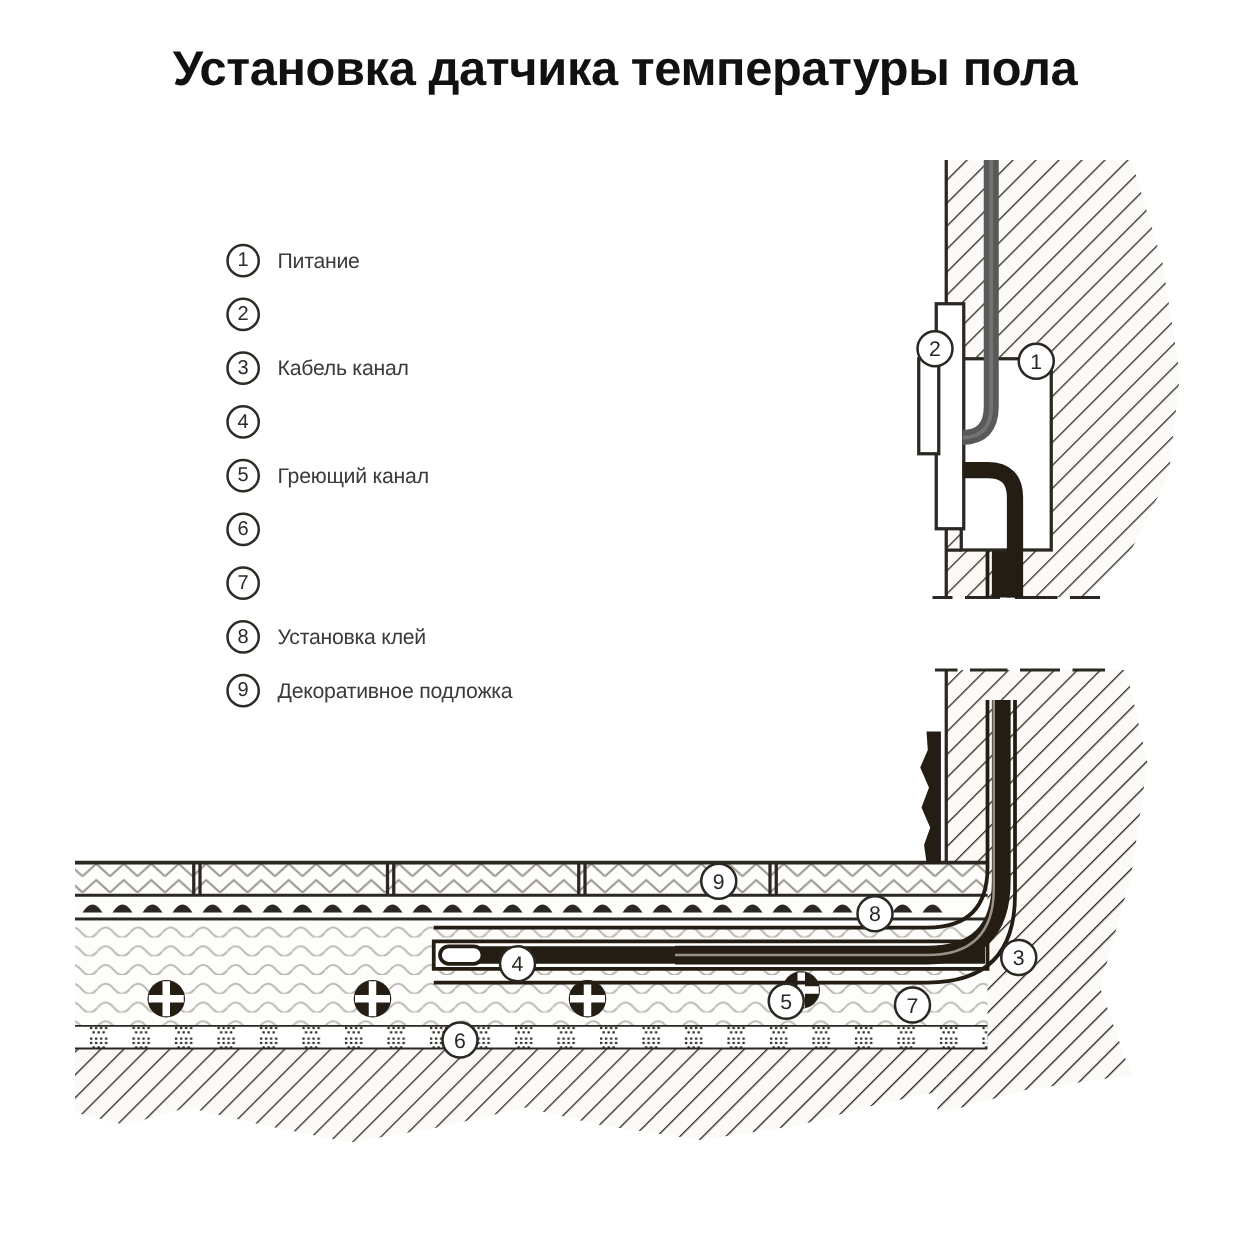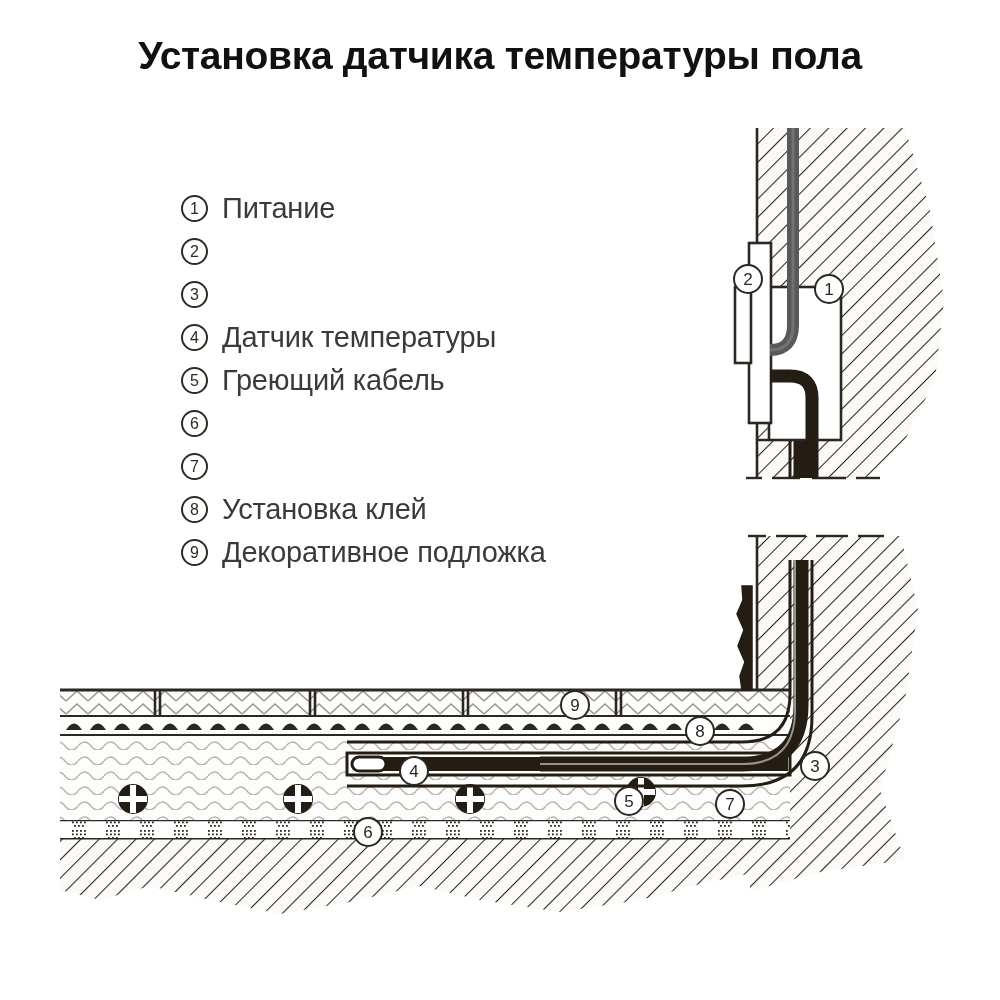--- a/index.html
+++ b/index.html
@@ -44,21 +44,21 @@
     color:#2e2a24;
     font-size:16px;
     font-weight:500;
     display:flex;align-items:center;justify-content:center;
     box-sizing:border-box;
     flex:none;
     line-height:1;
   }
   .legend-label{
     margin-left:14px;
-    font-size:29px;
+    font-size:17px;
     color:#3c3a38;
     white-space:nowrap;
     letter-spacing:-0.2px;
   }
 
   
   #diagram{
     position:absolute;left:0;top:0;
     width:1000px;height:1000px;
   }
@@ -338,30 +338,30 @@
       <span class="badge">1</span>
       <span class="legend-label">Питание</span>
     </div>
 
     <div class="legend-row">
       <span class="badge">2</span>
     </div>
 
     <div class="legend-row">
       <span class="badge">3</span>
+      <span class="legend-label">Кабель канал</span>
     </div>
 
     <div class="legend-row">
       <span class="badge">4</span>
-      <span class="legend-label">Датчик температуры</span>
     </div>
 
     <div class="legend-row">
       <span class="badge">5</span>
-      <span class="legend-label">Греющий кабель</span>
+      <span class="legend-label">Греющий канал</span>
     </div>
 
     <div class="legend-row">
       <span class="badge">6</span>
     </div>
 
     <div class="legend-row">
       <span class="badge">7</span>
     </div>
 

